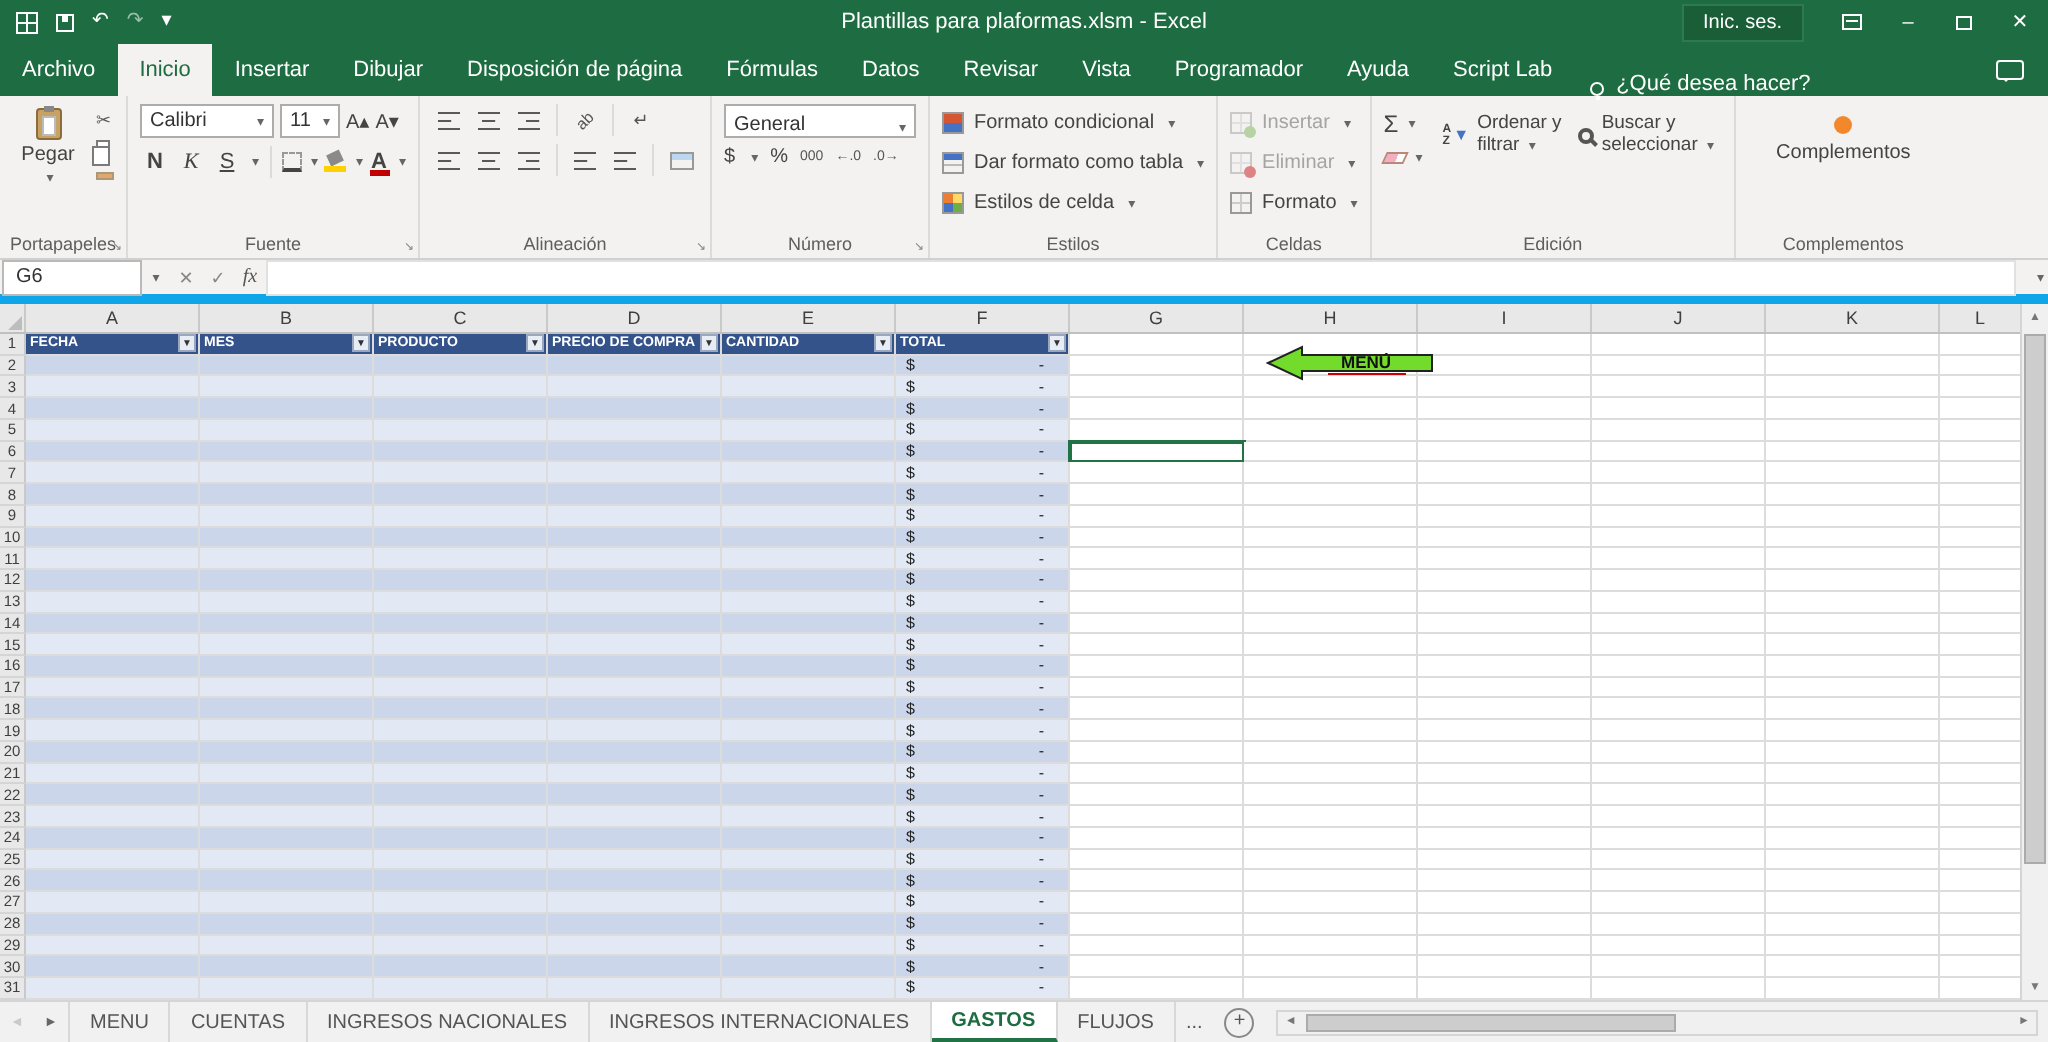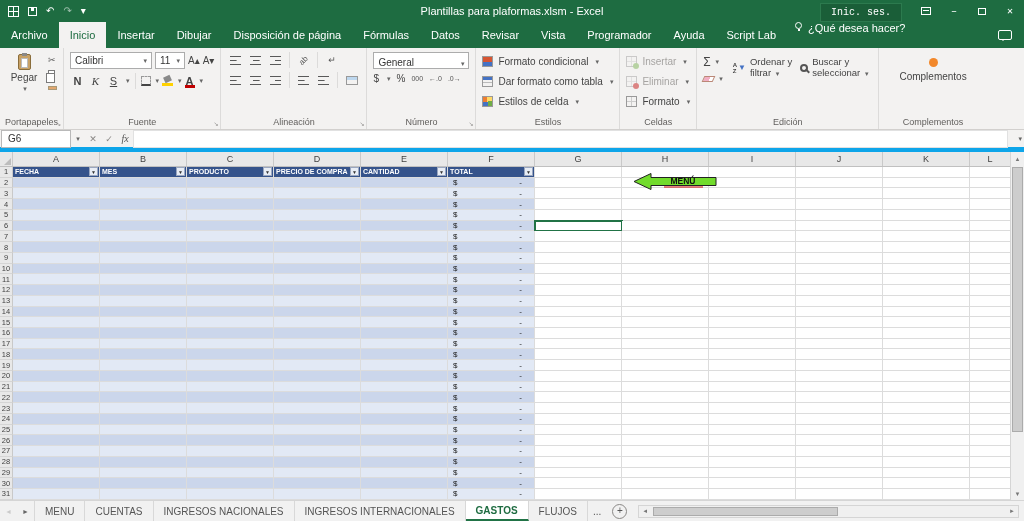--- a/index.html
+++ b/index.html
@@ -11,32 +11,32 @@
   .titlebar { height:22px; background:#1E6C41; display:flex; align-items:center; position:relative; }
   .qat { display:flex; align-items:center; gap:9px; padding-left:8px; }
   .qat span { color:#fff; font-size:10px; line-height:10px; }
   .logo { width:11px; height:11px; border:1px solid #fff;
           background: linear-gradient(#fff 0 0) 50% 0/1px 100% no-repeat,
                       linear-gradient(#fff 0 0) 0 50%/100% 1px no-repeat; }
   .save-ico { width:9px; height:9px; border:1px solid #fff; position:relative; display:inline-block; }
   .save-ico::before { content:""; position:absolute; top:0; left:2px; right:2px; height:3px; background:#fff; }
   .dim { opacity:.55; }
   .tb-title { position:absolute; left:50%; transform:translateX(-50%); color:#fff; font-size:11px; white-space:nowrap; }
-  .tb-right { margin-left:auto; display:flex; align-items:flex-end; height:100%;font-family:Liberation Mono, monospace; }
+  .tb-right { margin-left:auto; display:flex; align-items:center; height:100%; }
   .signin { background:#1A5E38; color:#fff; font-size:10px; padding:3px 10px; margin-right:10px; border:1px solid #2C7A4E; }
   .win-btn { width:28px; height:100%; display:flex; align-items:center; justify-content:center; color:#fff; font-size:10px; }
   .restore-ico { width:8px; height:7px; border:1px solid #fff; display:inline-block; }
   .ribopt-ico { width:10px; height:8px; border:1px solid #fff; display:inline-block; position:relative; }
   .ribopt-ico::after { content:""; position:absolute; left:1px; right:1px; top:2px; height:1px; background:#fff; }
 
   
   .menubar { height:26px; background:#1E6C41; display:flex; align-items:stretch; }
   .mtab { padding:0 11px; color:#fff; font-size:11px; display:flex; align-items:center; white-space:nowrap; }
   .mtab.active { background:#F3F2F1; color:#1E6C41; }
-  .tellme { display:flex; align-items:flex-start; gap:6px; color:#fff; font-size:11px; padding:0 8px; }
+  .tellme { display:flex; align-items:flex-end; gap:6px; color:#fff; font-size:11px; padding:0 8px; }
   .bulb { width:7px; height:7px; border:1px solid #fff; border-radius:50%; position:relative; display:inline-block; }
   .bulb::after { content:""; position:absolute; left:2px; bottom:-3px; width:2px; height:2px; background:#fff; }
   .comment-ico { margin-left:auto; margin-right:12px; align-self:center; width:14px; height:10px;
                  border:1px solid #fff; border-radius:2px; position:relative; }
   .comment-ico::after { content:""; position:absolute; left:2px; bottom:-4px; border:2px solid transparent; border-top-color:#fff; }
 
   
   .ribbon { height:82px; background:#F3F2F1; display:flex; border-bottom:1px solid #D2D0CE; }
   .rgroup { position:relative; border-right:1px solid #DCDBDA; padding:4px 6px 13px; display:flex; align-items:flex-start; }
   .rg-label { position:absolute; bottom:0; left:0; right:0; height:13px; line-height:12px; text-align:center;
@@ -52,21 +52,21 @@
   .mini-col { display:flex; flex-direction:column; gap:4px; margin-left:6px; padding-top:3px; }
   .mini { font-size:9px; color:#595959; height:10px; display:flex; align-items:center; }
   .ic-copy { width:7px; height:8px; border:1px solid #7a7a7a; background:#fff; position:relative; }
   .ic-copy::after { content:""; position:absolute; left:-3px; top:2px; width:7px; height:8px; border:1px solid #7a7a7a; background:#fff; }
   .ic-fp { width:9px; height:4px; background:#E2A76F; border:1px solid #A97; }
 
   .vcol { display:flex; flex-direction:column; gap:4px; }
   .hrow { display:flex; align-items:center; gap:3px; }
   .combo { display:flex; align-items:center; justify-content:space-between; background:#fff; border:1px solid #ACACAC;
            height:17px; font-size:10px; color:#333; padding:0 4px; }
-  .c-name { width:82px; } .c-size { width:30px; } .c-num { width:96px;align-items:flex-end; }
+  .c-name { width:67px; } .c-size { width:30px; } .c-num { width:96px;align-items:flex-end; }
   .fmt-btn { min-width:15px; height:16px; display:flex; align-items:center; justify-content:center; font-size:11px; color:#444; }
   .b { font-weight:bold; } .i { font-style:italic; font-family:"Liberation Serif", serif; } .u { text-decoration:underline; }
   .sbtn { font-size:10px; color:#444; display:flex; align-items:center; }
   .a-color { position:relative; font-weight:bold; font-size:11px; color:#444; padding:0 1px; }
   .a-color.red::after { content:""; position:absolute; left:0; right:0; bottom:-1px; height:3px; background:#C00000; }
   .ic-border { width:10px; height:10px; border:1px dashed #999; border-bottom:2px solid #444; }
   .ic-fill { width:11px; height:10px; position:relative; }
   .ic-fill::before { content:""; position:absolute; top:0; left:2px; width:7px; height:6px; background:#8a8a8a; transform:rotate(-25deg); }
   .ic-fill::after { content:""; position:absolute; bottom:0; left:0; right:0; height:3px; background:#FFD100; }
   .vsep { width:1px; height:16px; background:#DCDBDA; margin:0 2px; }

